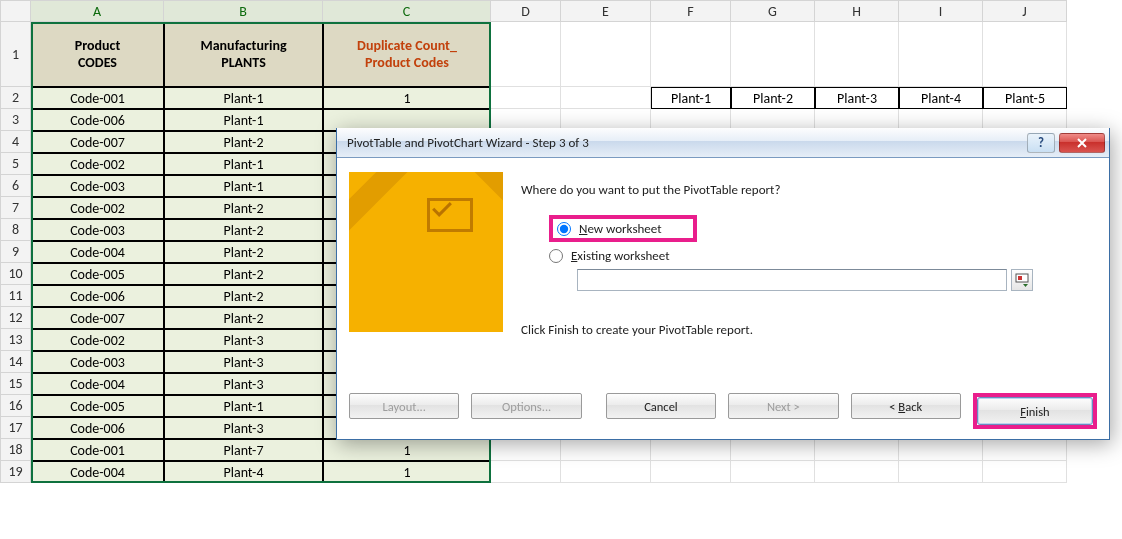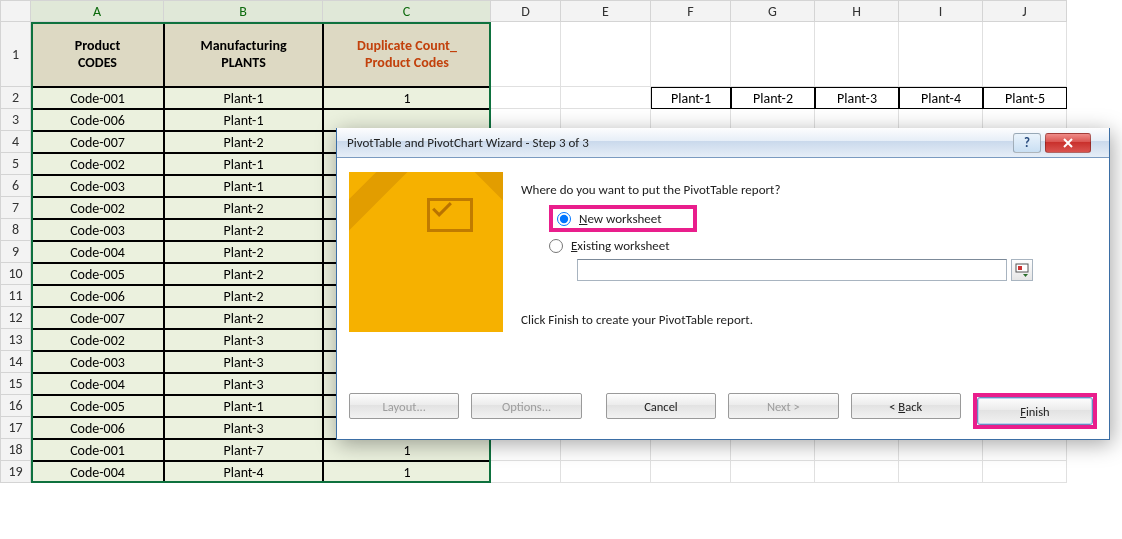--- a/index.html
+++ b/index.html
@@ -33,37 +33,37 @@
   .cell.boxed { border: 1px solid #000; background: #fff; }
 
   
   .selbox { position: absolute; top: 22px; left: 31px; width: 460px; height: 461px; border: 2px solid #0e713e; pointer-events: none; }
 
   
   .dialog { position: absolute; top: 128px; left: 336px; width: 774px; height: 312px;
     background: #fff; border: 1px solid #3b6ea5; border-top: none;
     box-shadow: 2px 4px 20px rgba(0,0,0,.35); }
   .dlg-title { height: 30px; background: linear-gradient(#fdfdfe,#e6eef7 45%,#cad9ec 46%,#e6eef7);
-    border-bottom: 1px solid #7a9ac0; display: flex; align-items: center; padding: 0 18px 0 10px; font-size: 13px; color: #222; }
+    border-bottom: 1px solid #7a9ac0; display: flex; align-items: center; padding: 0 4px 0 10px; font-size: 13px; color: #222; }
   .dlg-title .spacer { flex: 1; }
   .dlg-title .tb { width: 28px; height: 20px; margin-left: 4px; border-radius: 3px;
     display: flex; align-items: center; justify-content: center; font-size: 13px; color: #fff;
     border: 1px solid rgba(0,0,0,.25); }
   .tb.help { background: linear-gradient(#eaf3fb,#c9dff3); color: #2a4d7f; font-weight: bold; }
   .tb.close { background: linear-gradient(#ef8b88,#d9534f 45%,#c9302c 46%,#d9534f); width: 46px; }
   .tb.close svg { width: 12px; height: 12px; }
 
   .dlg-body { padding: 10px 12px 10px 12px; height: 232px; display: flex; }
   .wiz-img { width: 154px; height: 160px; background: #f6b100; position: relative; overflow: hidden; margin-right: 18px; margin-top: 4px; }
   .wiz-img::before { content:""; position:absolute; left:-40px; top:-10px; width:220px; height:220px; border:22px solid rgba(210,140,0,.55); transform: rotate(45deg); }
   .wiz-img::after { content:""; position:absolute; left:78px; top:26px; width:40px; height:28px; border:3px solid rgba(170,100,0,.7); }
   .wiz-img .tick{ position:absolute; left:84px; top:30px; width:18px;height:10px;border-left:3px solid rgba(170,100,0,.8);border-bottom:3px solid rgba(170,100,0,.8); transform:rotate(-45deg);}
 
   .wiz-right { flex: 1; padding-top: 14px; font-size: 13px; color: #222; }
-  .wiz-right .q { margin-bottom: 8px; }
+  .wiz-right .q { margin-bottom: 18px; }
   .wiz-right .opt { display: flex; align-items: center; margin-left: 28px; margin-bottom: 6px; }
   .wiz-right .opt input { margin-right: 8px; width: 14px; height: 14px; }
   .wiz-right .opt label u { text-decoration: underline; }
   .highlight-opt { display:inline-flex; align-items:center; padding:2px 31px 2px 4px; border:4px solid #e91e8c; }
   .wiz-right .exist-row { display:flex; align-items:center; margin-left:56px; margin-top:4px; gap:4px; }
   .exist-input { width:430px; height:22px; border:1px solid #a8b4c0; border-top-color:#7c8a99; background:#fff; }
   .range-btn { width:22px; height:22px; border:1px solid #a8b4c0; background:linear-gradient(#fefefe,#e6e6e6); display:flex; align-items:center; justify-content:center; }
   .range-btn svg{width:14px;height:14px;}
   .wiz-right .hint { margin-top: 31px; }
 

